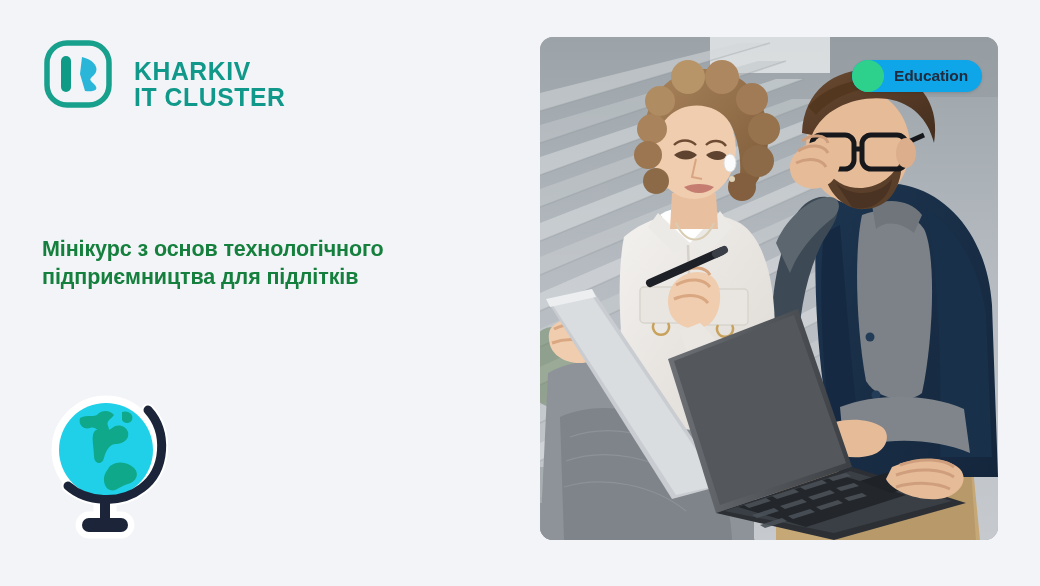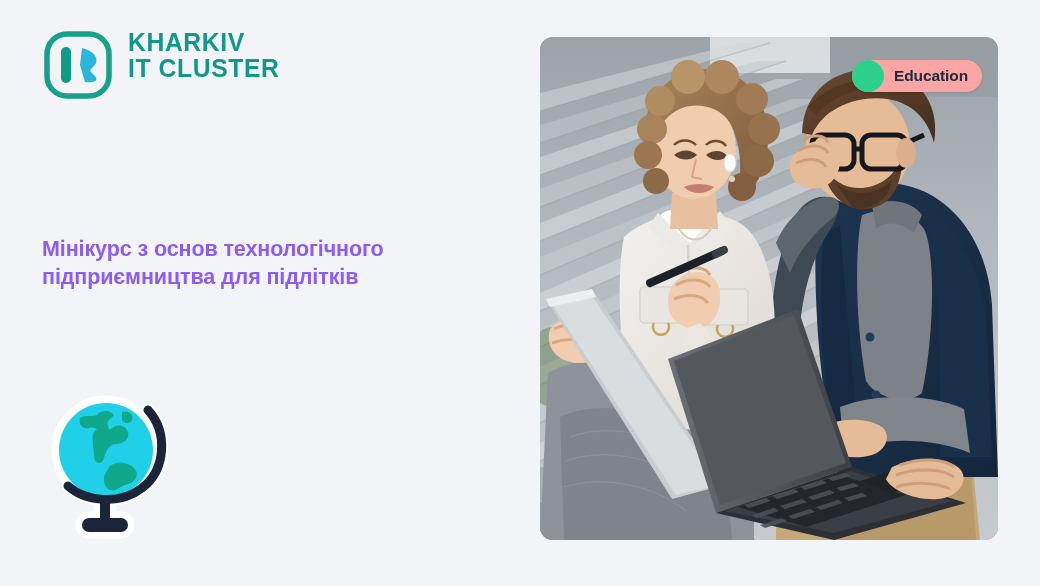--- a/index.html
+++ b/index.html
@@ -19,24 +19,24 @@
   .slide {
     position: absolute;
     inset: 0;
     background: #f3f4f8;
   }
 
   
   .logo-block {
     position: absolute;
     left: 42px;
-    top: 29px;
+    top: 38px;
     display: flex;
-    align-items: flex-start;
-    gap: 14px;
+    align-items: flex-end;
+    gap: 20px;
   }
   .logo-mark { width: 72px; height: 72px; display: block; }
   .logo-words {
     display: flex;
     flex-direction: column;
     justify-content: center;
     line-height: 1.02;
   }
   .logo-line {
     color: #10998a;
@@ -58,21 +58,21 @@
   .headline {
     color: #212b3d;
     font-size: 56px;
     font-weight: 700;
     letter-spacing: -1.2px;
     line-height: 1.08;
     white-space: nowrap;
   }
   .subhead {
     margin-top: 8px;
-    color: #8b5cf6;
+    color: #15803d;
     font-size: 21.5px;
     font-weight: 700;
     line-height: 1.3;
     letter-spacing: -0.1px;
     max-width: 400px;
   }
 
   
   .globe-sticker {
     position: absolute;
@@ -96,21 +96,21 @@
   }
   .photo-card svg { width: 100%; height: 100%; display: block; }
 
   
   .badge {
     position: absolute;
     left: 852px;
     top: 60px;
     height: 32px;
     min-width: 128px;
-    background: #fca5a5;
+    background: #0ea5e9;
     border-radius: 16px;
     display: flex;
     align-items: center;
     padding-right: 14px;
     box-shadow: 0 1px 3px rgba(0,0,0,0.13);
   }
   .badge-dot {
     width: 32px;
     height: 32px;
     border-radius: 50%;

